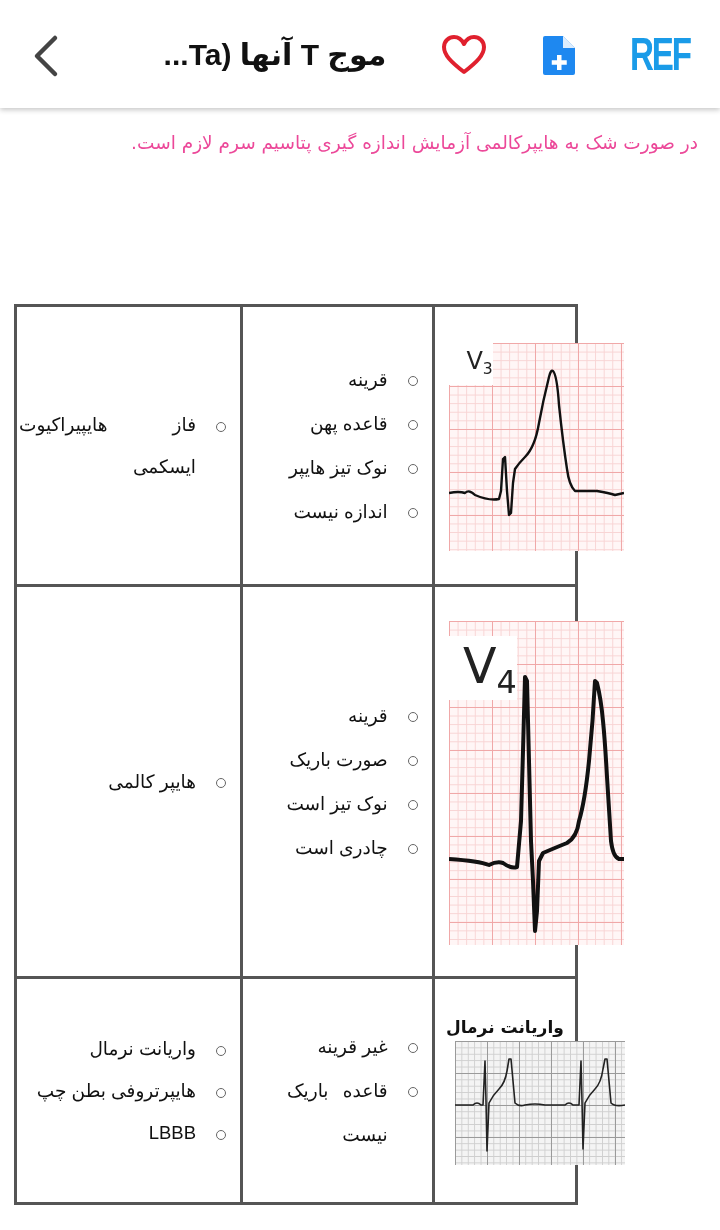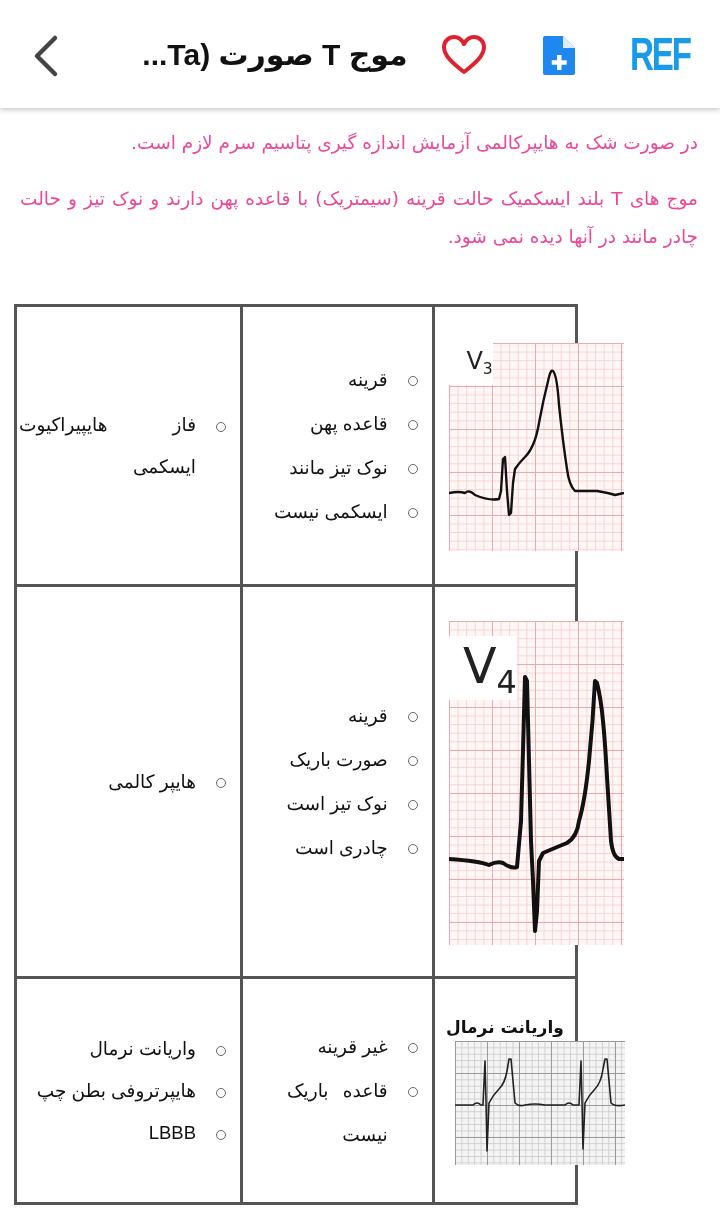--- a/index.html
+++ b/index.html
@@ -102,62 +102,61 @@
   </style>
 </head>
 <body>
 
 <div class="appbar">
   <div class="back-btn">
     <svg width="30" height="44" viewBox="0 0 30 44">
       <polyline points="24,4 6,22 24,40" fill="none" stroke="#444" stroke-width="4.5" stroke-linecap="round" stroke-linejoin="round"></polyline>
     </svg>
   </div>
-  <div class="title">موج T صورت (Ta...</div>
+  <div class="title">موج T آنها (Ta...</div>
   <div class="heart-btn">
     <svg width="46" height="42" viewBox="0 0 46 42">
       <path d="M23 38 C 10 28, 3 21, 3 13 C 3 7, 8 3, 13 3 C 17.5 3, 21 6, 23 10 C 25 6, 28.5 3, 33 3 C 38 3, 43 7, 43 13 C 43 21, 36 28, 23 38 Z" fill="none" stroke="#e0202e" stroke-width="4" stroke-linejoin="round"></path>
     </svg>
   </div>
   <div class="doc-btn">
     <svg width="40" height="46" viewBox="0 0 40 46">
       <path d="M5 4 Q3 4 3 6 L3 41 Q3 43 5 43 L33 43 Q35 43 35 41 L35 16 L23 4 Z" fill="#1e88f0"></path>
       <path d="M23 4 L23 16 L35 16 Z" fill="#ffffff" opacity="0.85"></path>
       <rect x="17" y="23" width="4.5" height="15" fill="#fff"></rect>
       <rect x="11.75" y="28.25" width="15" height="4.5" fill="#fff"></rect>
     </svg>
   </div>
   <div class="ref-btn">REF</div>
 </div>
 
 <div class="content">
   <p class="para p1">در صورت شک به هایپرکالمی آزمایش اندازه گیری پتاسیم سرم لازم است.</p>
-  <p class="para p2">موج های T بلند ایسکمیک حالت قرینه (سیمتریک) با قاعده پهن دارند و نوک تیز و حالت  چادر مانند در آنها دیده نمی شود.</p>
 </div>
 
 <table class="ecg">
 
   <tbody>
       <tr class="row1">
     <td class="col-img img-cell">
       <div class="ecg-fig grid-pink" style="left:14px; top:36px; width:175px; height:208px;">
         <div class="lead-label" style="left:0; top:0; width:44px; height:42px; font-size:24px; padding:4px 0 0 4px;">
           <span>V</span><sub>3</sub>
         </div>
         <svg width="175" height="208" viewBox="0 0 175 208" style="position:absolute;left:0;top:0">
           <path d="M0 150 Q10 148 16 150 Q20 146 26 152 Q40 158 50 156 L52 148 L54 116 L56 114 L58 148 L60 172 L62 170 L64 140 L66 126 Q70 120 76 114 Q86 104 90 80 Q94 58 100 34 Q102 26 104 28 Q108 32 110 62 Q114 100 118 126 Q120 142 126 148 L148 148 Q160 150 166 152 L175 150" fill="none" stroke="#111" stroke-width="2.4" stroke-linejoin="round"></path>
         </svg>
       </div>
     </td>
     <td class="col-feat">
       <ul class="bul">
         <li>قرینه</li>
         <li>قاعده پهن</li>
-        <li>نوک تیز مانند</li>
-        <li>ایسکمی نیست</li>
+        <li>نوک تیز هایپر</li>
+        <li>اندازه نیست</li>
       </ul>
     </td>
     <td class="col-dx">
       <ul class="bul wide" style="padding-left:2px; line-height:42px;">
         <li>فاز هایپیراکیوت ایسکمی</li>
       </ul>
     </td>
   </tr>
 
   <tr class="row2">

